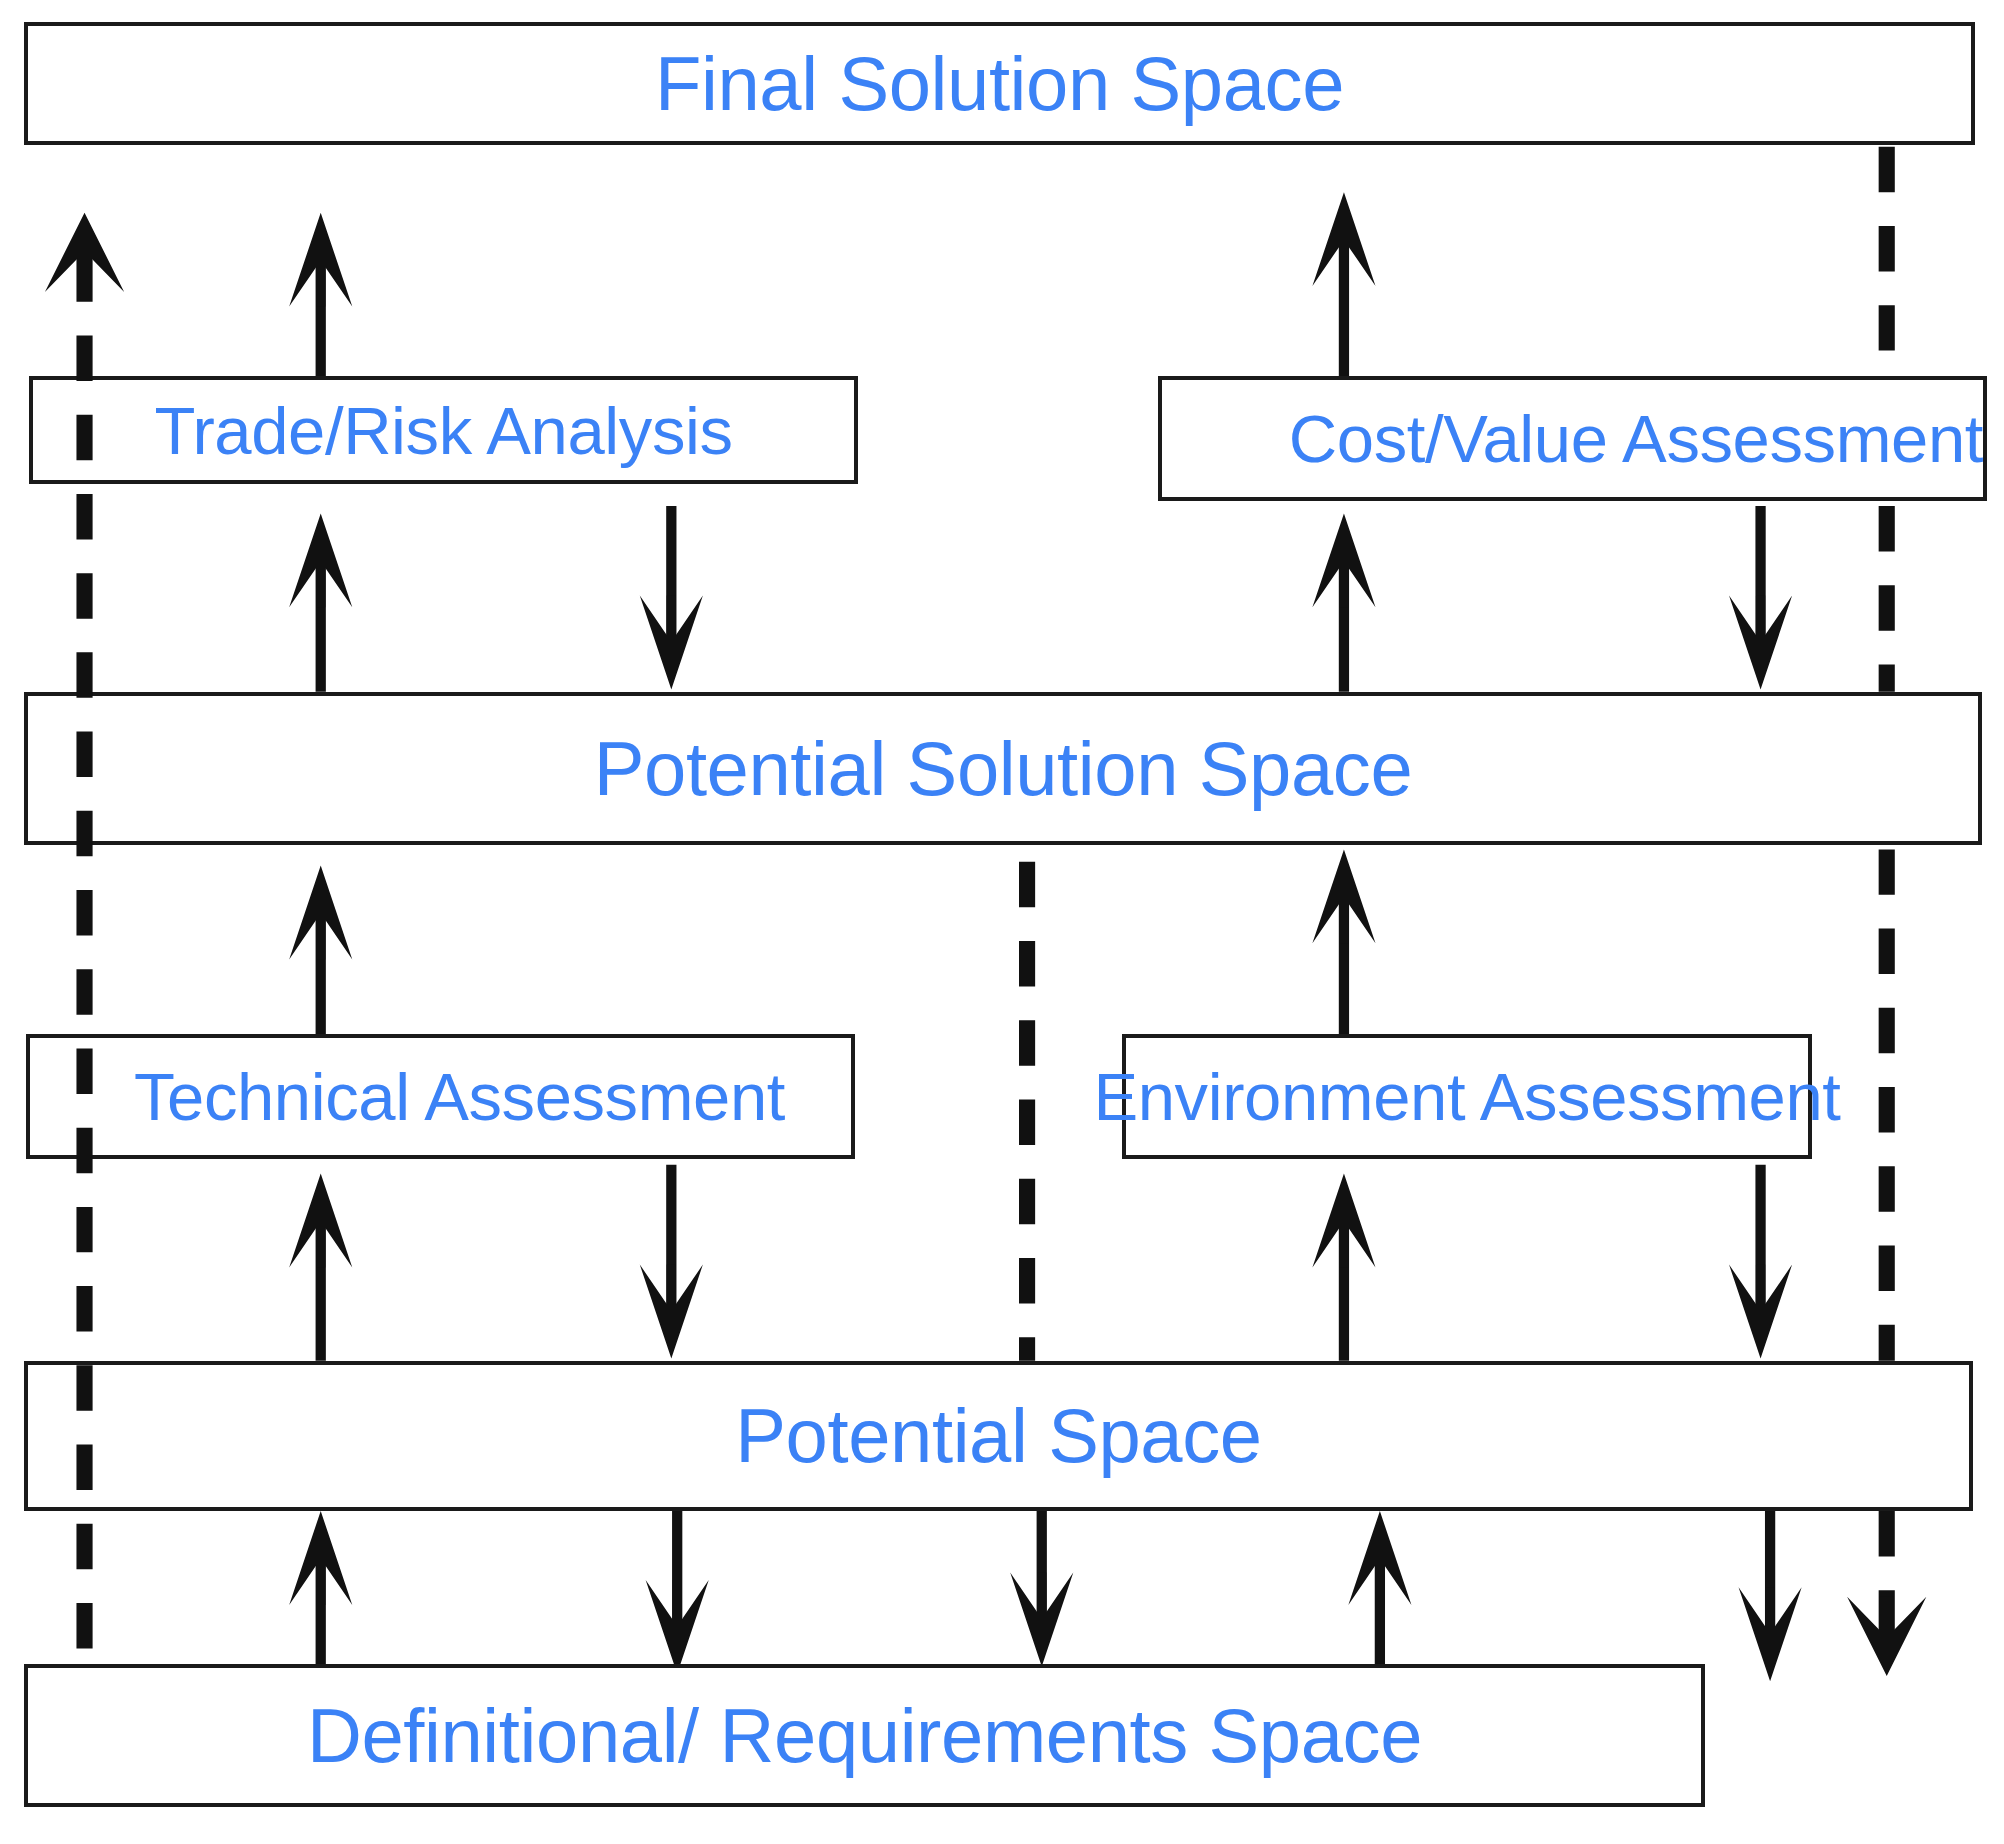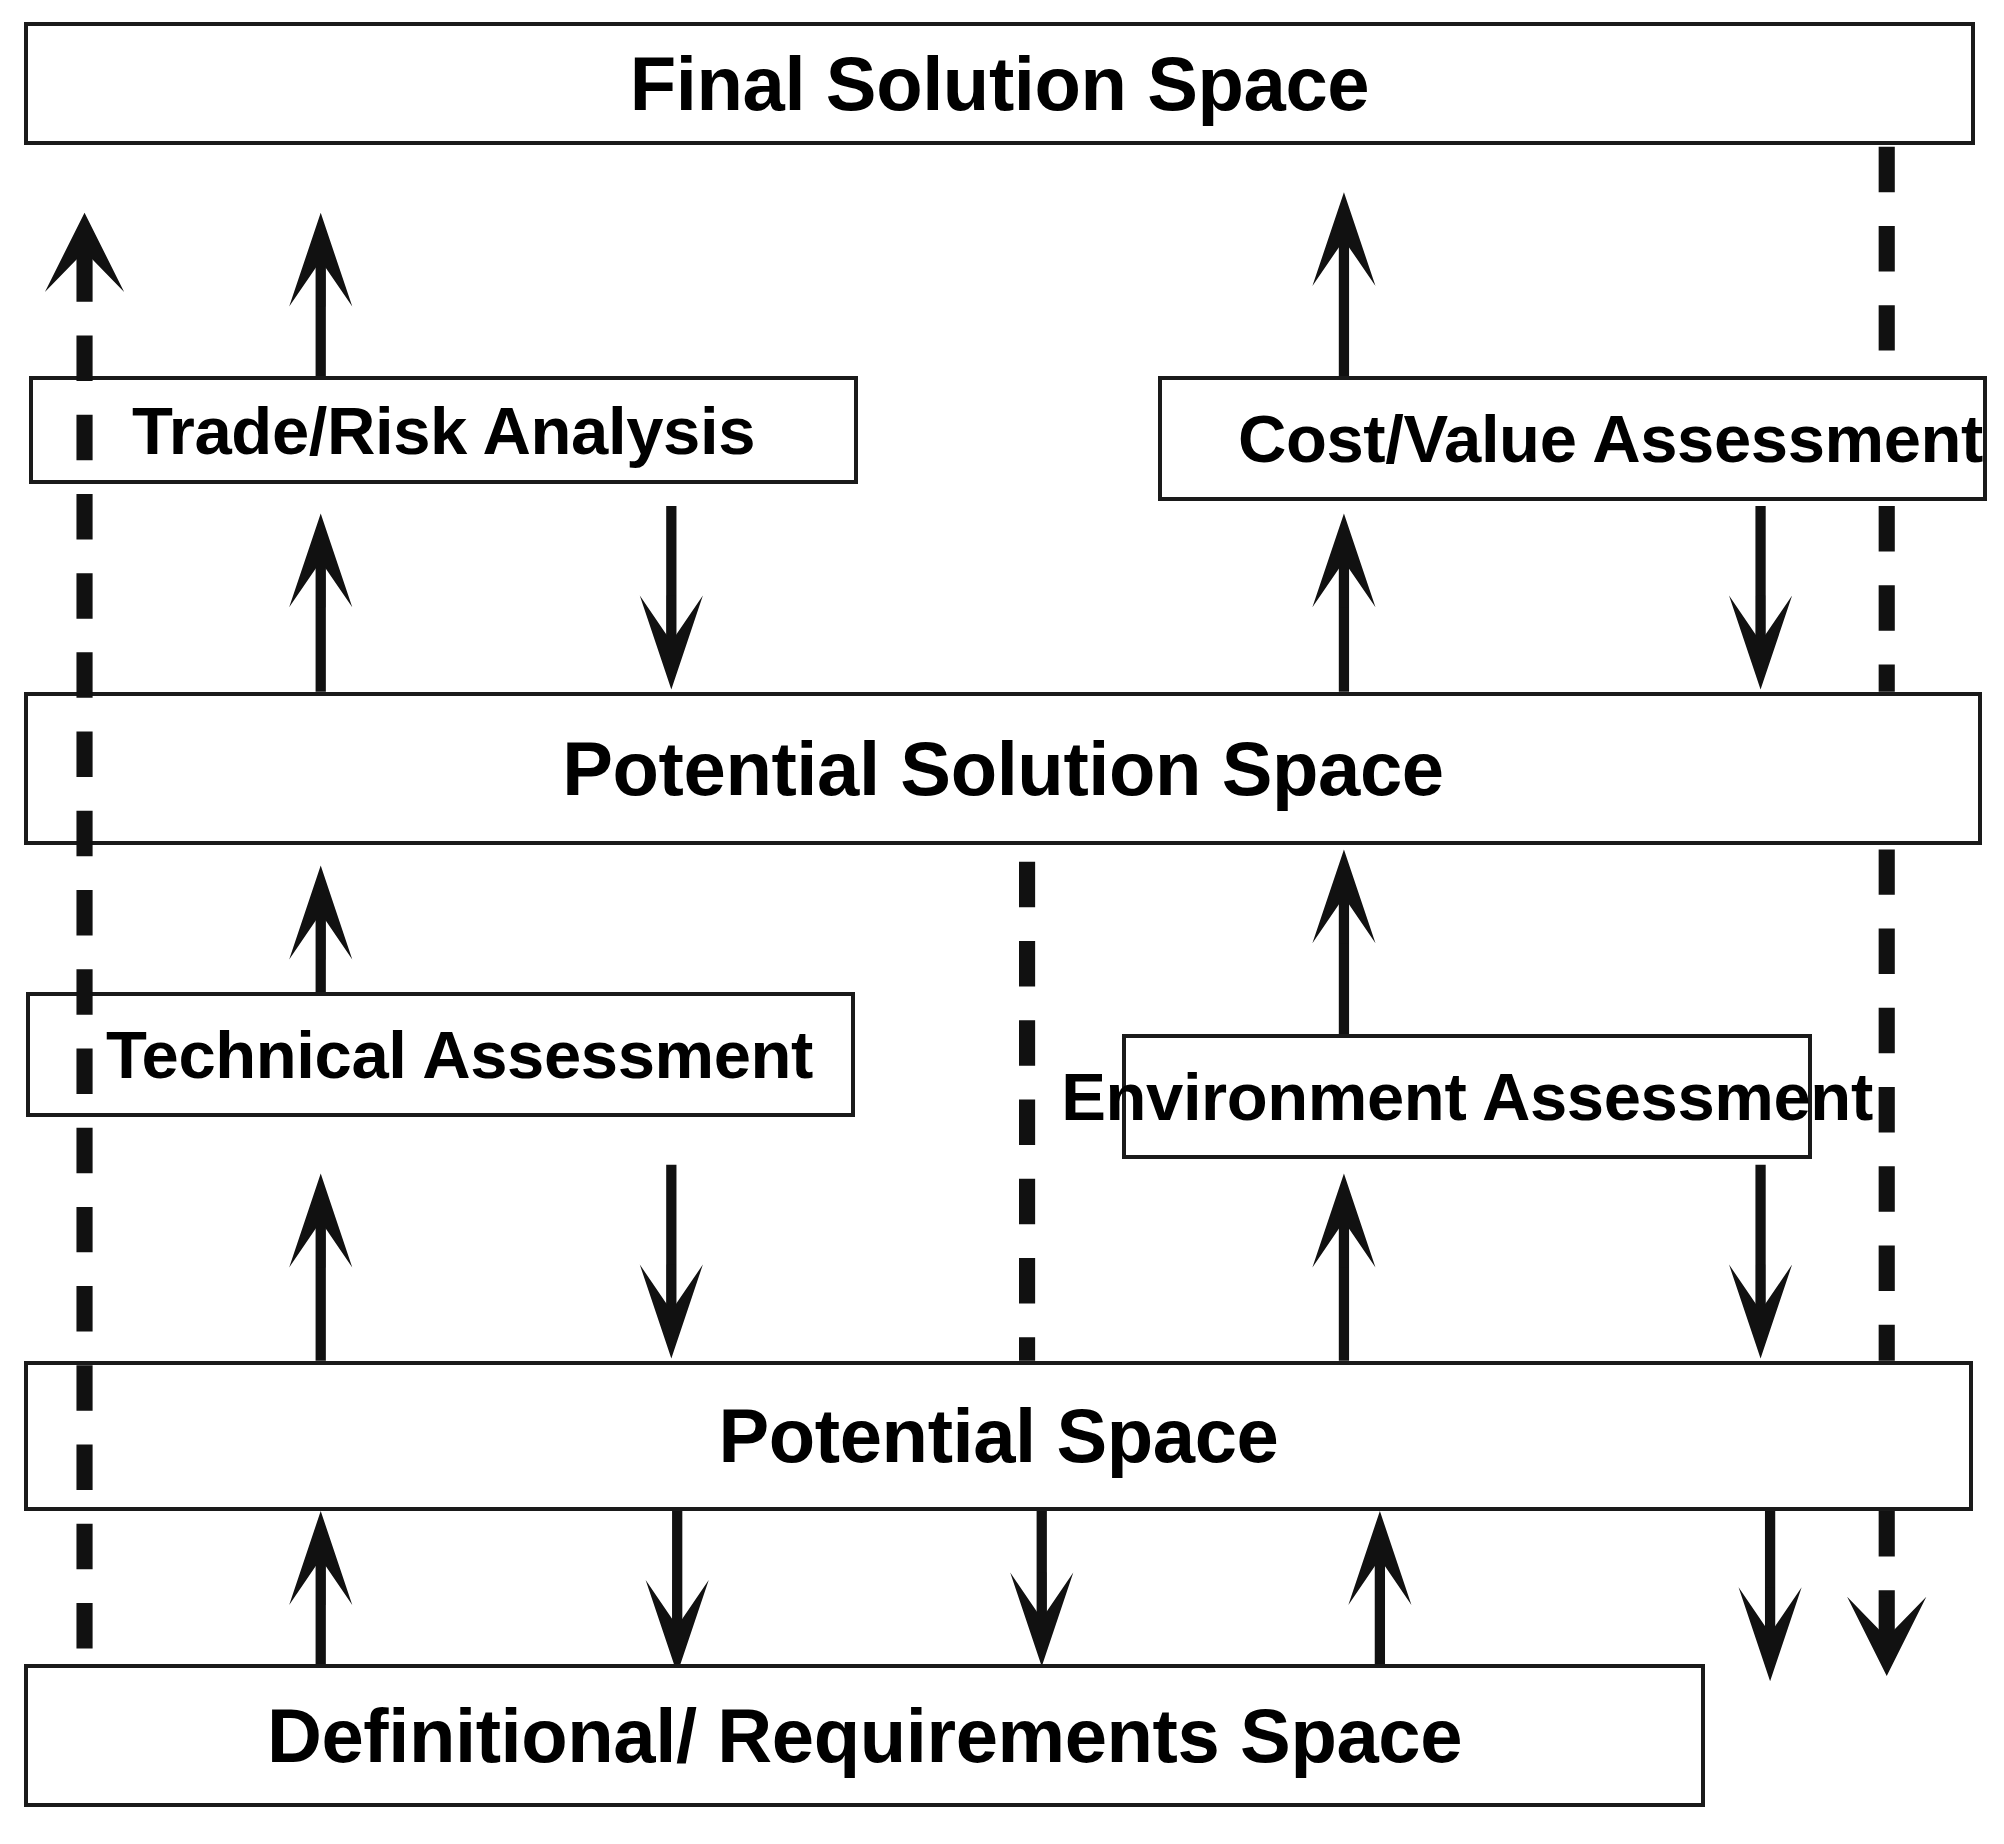--- a/index.html
+++ b/index.html
@@ -15,22 +15,22 @@
     box-sizing:border-box;
     border:4.4px solid #1a1a1a;
     background:#ffffff;
     display:flex;
     align-items:center;
     justify-content:center;
     z-index:3;
   }
   .box .label{
     font-size:67px;
-    font-weight:700;
-    color:#000000;
+    font-weight:400;
+    color:#3b82f6;
     letter-spacing:-0.4px;
     line-height:1;
     white-space:nowrap;
   }
   .box.big .label{ font-size:76px; }
   .arrow-layer{position:absolute;left:0;top:0;width:2005px;height:1844px;z-index:2;}
   .arrow-layer.front{z-index:5;}
   svg{display:block;}
 </style>
 </head>
@@ -118,21 +118,21 @@
   </div>
 
   <div class="box" id="box-cost-value-assessment" style="left:1158px;top:376px;width:829px;height:125px;justify-content:flex-end;">
     <span class="label">Cost/Value Assessment</span>
   </div>
 
   <div class="box big" id="box-feasible-solution-space" style="left:24px;top:692px;width:1958px;height:153px;">
     <span class="label">Potential Solution Space</span>
   </div>
 
-  <div class="box" id="box-technical-assessment" style="left:26px;top:992px;width:829px;height:125px;padding-left:38px;">
+  <div class="box" id="box-technical-assessment" style="left:26px;top:1034px;width:829px;height:125px;padding-left:38px;">
     <span class="label">Technical Assessment</span>
   </div>
 
   <div class="box" id="box-environment-assessment" style="left:1122px;top:1034px;width:690px;height:125px;">
     <span class="label">Environment Assessment</span>
   </div>
 
   <div class="box big" id="box-potential-space" style="left:24px;top:1361px;width:1949px;height:150px;">
     <span class="label">Potential Space</span>
   </div>

